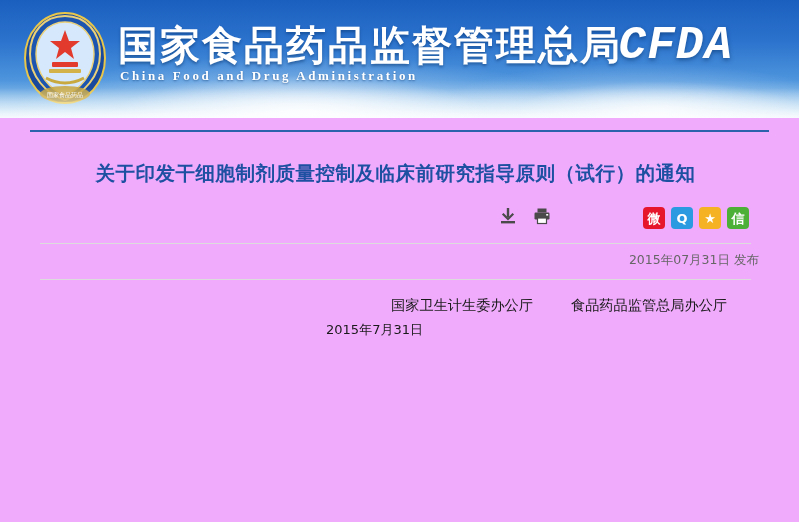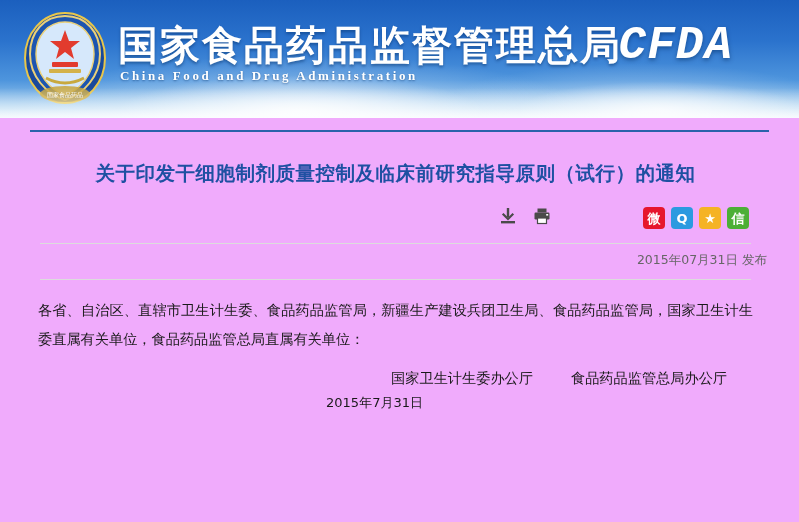--- a/index.html
+++ b/index.html
@@ -174,21 +174,21 @@
   .share.qzone  { background: #2b9ae0; }
   .share.fav    { background: #f5b324; }
   .share.wechat { background: #4caf36; }
 
   .meta-rule {
     margin: 6px 40px 0 40px;
     height: 1px;
     background: #dcdcdc;
   }
   .pub-date {
-    margin: 8px 24px 0 0;
+    margin: 8px 32px 0 0;
     text-align: right;
     font-family: "DejaVu Sans", "Liberation Sans", sans-serif;
     font-size: 12.5px;
     color: #666666;
   }
   .meta-rule2 {
     margin: 10px 40px 0 40px;
     height: 1px;
     background: #dcdcdc;
   }
@@ -278,21 +278,20 @@
         <div class="share fav">★</div>
         <div class="share wechat">信</div>
       </div>
     </div>
 
     <div class="meta-rule"></div>
     <div class="pub-date">2015年07月31日  发布</div>
     <div class="meta-rule2"></div>
 
     <div class="body-text">
-      <p>各省、自治区、直辖市卫生计生委、食品药品监管局，新疆生产建设兵团卫生局、食品药品监管局，国家卫生计生委直属有关单位，食品药品监管总局直属有关单位：</p>
     </div>
 
     <div class="sign-row">
       <span>国家卫生计生委办公厅</span>
       <span>食品药品监管总局办公厅</span>
     </div>
     <div class="sign-date">2015年7月31日</div>
 
   </div>
 </div>

